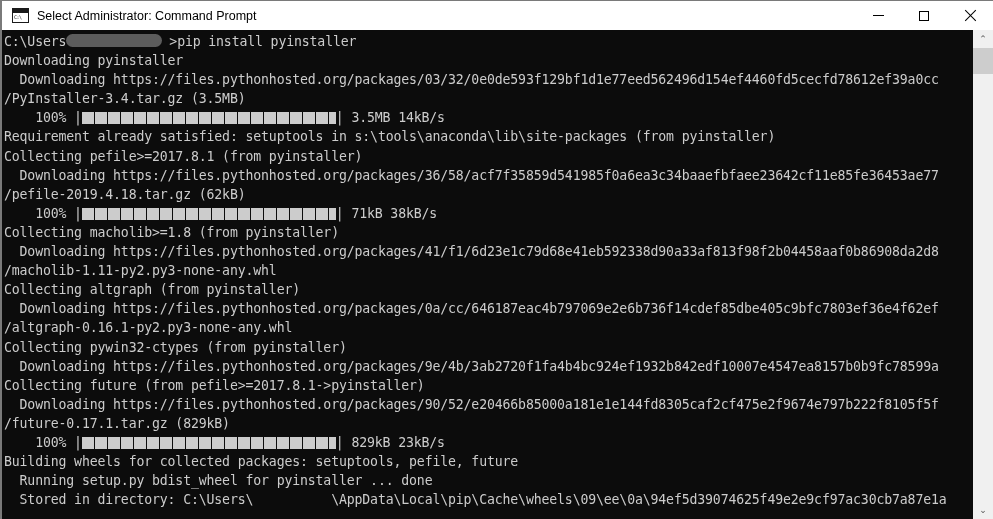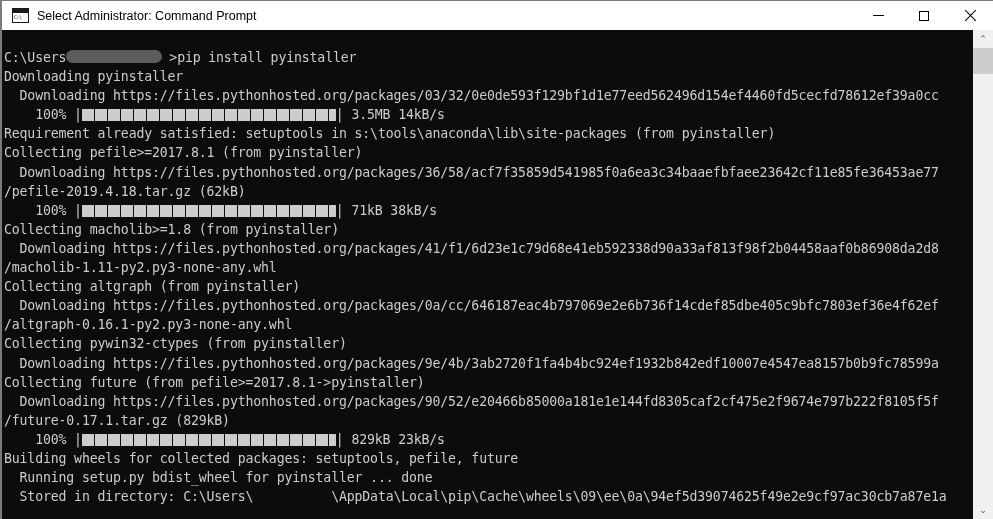--- a/index.html
+++ b/index.html
@@ -112,21 +112,21 @@
 
   
   #console {
     position: absolute;
     left: 0;
     top: 29px;
     width: 971px;
     height: 489px;
     background: #0c0c0c;
     overflow: hidden;
-    padding: 18px 0 0 2px;
+    padding: 2px 0 0 2px;
     box-sizing: border-box;
   }
   .line {
     color: #cccccc;
     font-family: "DejaVu Sans Mono", "Liberation Mono", monospace;
     font-size: 13.2px;
     line-height: 19.1px;
     height: 19.1px;
     white-space: pre;
     letter-spacing: -0.15px;
@@ -209,20 +209,21 @@
     </div>
     <div class="winbtn" id="btn-close">
       <span class="glyph-close"></span>
     </div>
   </div>
 
   <div id="console">
       <div class="line"><span>C:\Users</span><span class="redacted" style="width: 95.22px;">\           </span><span> &gt;pip install pyinstaller</span></div>
       <div class="line">Downloading pyinstaller</div>
       <div class="line">  Downloading https://files.pythonhosted.org/packages/03/32/0e0de593f129bf1d1e77eed562496d154ef4460fd5cecfd78612ef39a0cc</div>
+      <div class="line">/PyInstaller-3.4.tar.gz (3.5MB)</div>
       <div class="line"><span>    100% |</span><span class="bar" style="width: 253.92px;"></span><span>| 3.5MB 14kB/s</span></div>
       <div class="line">Requirement already satisfied: setuptools in s:\tools\anaconda\lib\site-packages (from pyinstaller)</div>
       <div class="line">Collecting pefile&gt;=2017.8.1 (from pyinstaller)</div>
       <div class="line">  Downloading https://files.pythonhosted.org/packages/36/58/acf7f35859d541985f0a6ea3c34baaefbfaee23642cf11e85fe36453ae77</div>
       <div class="line">/pefile-2019.4.18.tar.gz (62kB)</div>
       <div class="line"><span>    100% |</span><span class="bar" style="width: 253.92px;"></span><span>| 71kB 38kB/s</span></div>
       <div class="line">Collecting macholib&gt;=1.8 (from pyinstaller)</div>
       <div class="line">  Downloading https://files.pythonhosted.org/packages/41/f1/6d23e1c79d68e41eb592338d90a33af813f98f2b04458aaf0b86908da2d8</div>
       <div class="line">/macholib-1.11-py2.py3-none-any.whl</div>
       <div class="line">Collecting altgraph (from pyinstaller)</div>

